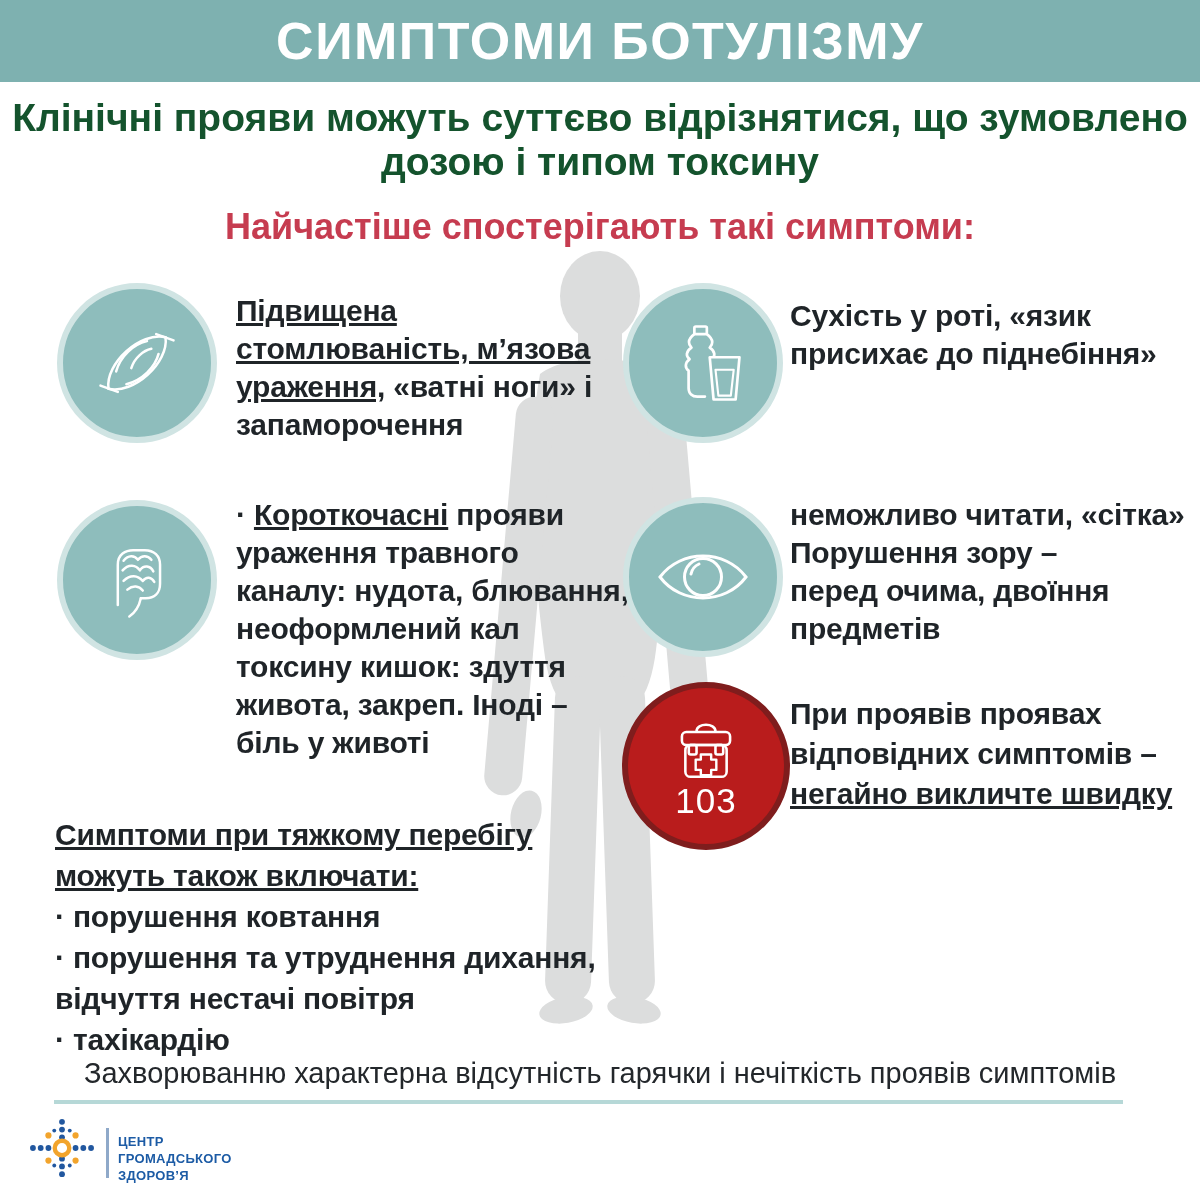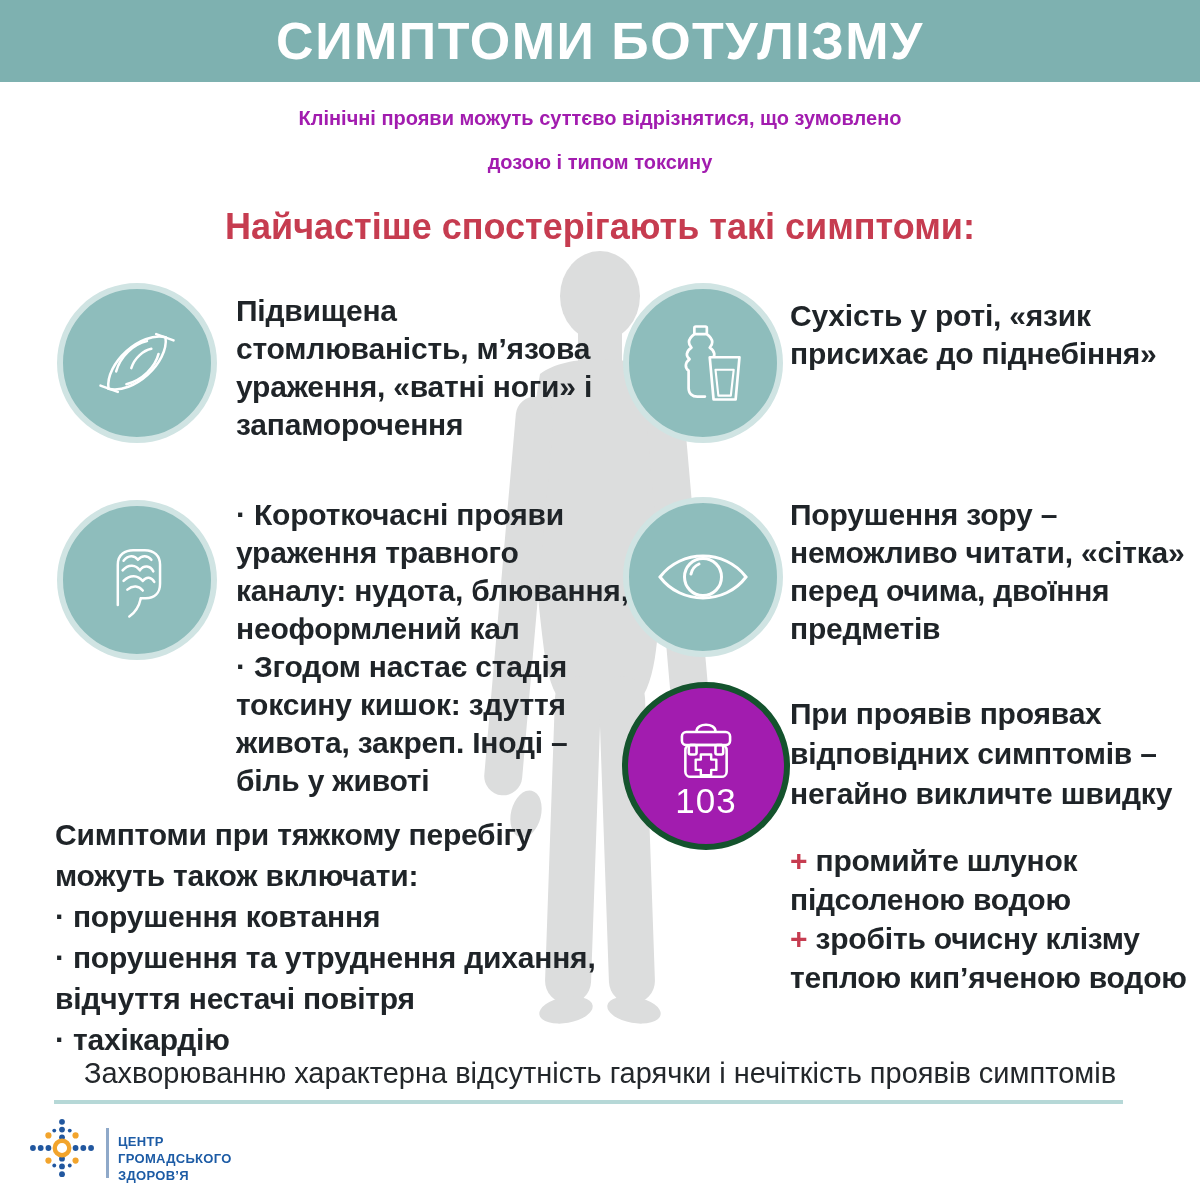--- a/index.html
+++ b/index.html
@@ -4,36 +4,36 @@
 <style>
   html,body{margin:0;padding:0;background:#fff;}
   .page{position:relative;width:1200px;height:1200px;background:#ffffff;overflow:hidden;
         font-family:"Liberation Sans","DejaVu Sans",sans-serif;color:#1f2428;}
   
   .band{position:absolute;left:0;top:0;width:1200px;height:82px;background:#7eb1b0;}
   .band h1{margin:0;width:100%;text-align:center;line-height:82px;font-size:52px;
            font-weight:700;color:#ffffff;letter-spacing:1.5px;}
   
   .subtitle{position:absolute;left:0;top:96px;width:1200px;text-align:center;
-            color:#a21caf;font-weight:700;font-size:20px;line-height:44px;}
+            color:#14532d;font-weight:700;font-size:39px;line-height:44px;}
   .red-heading{position:absolute;left:0;top:206px;width:1200px;text-align:center;
             color:#c63c50;font-weight:700;font-size:36px;}
   
   .silhouette{position:absolute;left:440px;top:248px;width:320px;height:800px;}
   
   .circ{position:absolute;border-radius:50%;box-sizing:border-box;
         display:flex;flex-direction:column;align-items:center;justify-content:center;}
   .circ.teal{width:160px;height:160px;background:#8ebdbc;border:6px solid #d0e4e3;}
-  .circ.red{width:168px;height:168px;background:#a21caf;border:6px solid #14532d;}
+  .circ.red{width:168px;height:168px;background:#b91c1c;border:6px solid #7f1d1d;}
   .circ svg{display:block;}
   .kit-number{color:#ffffff;font-size:35px;line-height:36px;margin-top:-6px;letter-spacing:1px;}
   
   .txt{position:absolute;font-size:30px;line-height:38px;white-space:nowrap;letter-spacing:-0.2px;}
   .txt .ln{display:block;}
-  .b{font-weight:700;}
+  .b{font-weight:700;text-decoration:underline;}
   .reg{font-weight:700;}
   .plus{color:#c63c50;font-weight:700;}
   .severe{line-height:41px;}
   .emer{line-height:40px;}
   .steps{line-height:39px;}
   
   .note{position:absolute;left:0;top:1057px;width:1200px;text-align:center;
         font-size:29px;color:#23272b;}
   .divider{position:absolute;left:54px;top:1100px;width:1069px;height:4px;background:#b6d8d7;}
   .logo{position:absolute;left:28px;top:1117px;width:260px;height:80px;}
@@ -101,21 +101,20 @@
       <path d="M36,51 C43,44 51,45 56,51 C60,46 65,47 68,52"></path>
       <path d="M40,60 C46,55 52,56 56,61"></path>
       <path d="M54,69 C52,78 48,84 42,88"></path>
     </svg>
   </div>
   <div class="txt" style="left:236px;top:496px;">
     <div class="ln"><span class="reg">· </span><span class="b">Короткочасні</span><span class="reg"> прояви</span></div>
     <div class="ln"><span class="reg">ураження травного</span></div>
     <div class="ln"><span class="reg">каналу: нудота, блювання,</span></div>
     <div class="ln"><span class="reg">неоформлений кал</span></div>
-    <div class="ln"><span class="reg">· </span><span class="b">Згодом</span><span class="reg"> настає стадія</span></div>
     <div class="ln"><span class="reg">токсину кишок: здуття</span></div>
     <div class="ln"><span class="reg">живота, закреп. Іноді –</span></div>
     <div class="ln"><span class="reg">біль у животі</span></div>
   </div>
 
   <div class="circ teal" style="left:623px;top:283px;">
     <svg width="96" height="96" viewBox="0 0 100 100" fill="none" stroke="#ffffff" stroke-width="2.8" stroke-linecap="round" stroke-linejoin="round">
       <rect x="41" y="12" width="13" height="8" rx="1.5"></rect>
       <path d="M41,20 C33,26 35,31 38,34 C32,38 32,43 36,46 C31,50 31,55 35,58 L35,76 C35,82 39,85 44,85 L52,85"></path>
       <path d="M54,20 C62,26 60,31 57,34 C63,38 63,43 59,46"></path>
@@ -129,47 +128,41 @@
   </div>
 
   <div class="circ teal" style="left:623px;top:497px;">
     <svg width="100" height="100" viewBox="0 0 100 100" fill="none" stroke="#ffffff" stroke-width="3" stroke-linecap="round">
       <path d="M7,50 C28,22 72,22 93,50 C72,78 28,78 7,50 Z"></path>
       <circle cx="50" cy="50" r="18.5"></circle>
       <path d="M38,47 A14,14 0 0 1 46,37"></path>
     </svg>
   </div>
   <div class="txt" style="left:790px;top:496px;">
+    <div class="ln"><span class="reg">неможливо читати, «сітка»</span></div>
     <div class="ln"><span class="reg">Порушення зору –</span></div>
-    <div class="ln"><span class="reg">неможливо читати, «сітка»</span></div>
     <div class="ln"><span class="reg">перед очима, двоїння</span></div>
     <div class="ln"><span class="reg">предметів</span></div>
   </div>
 
   <div class="circ red" style="left:622px;top:682px;">
     <svg width="86" height="76" viewBox="0 0 100 88" fill="none" stroke="#ffffff" stroke-width="3" stroke-linecap="round" stroke-linejoin="round">
       <path d="M39,21 C39,11 61,11 61,21"></path>
       <rect x="22" y="22" width="56" height="15" rx="5"></rect>
       <rect x="26" y="37" width="48" height="37" rx="6"></rect>
       <rect x="30" y="37" width="9" height="11" rx="2"></rect>
       <rect x="61" y="37" width="9" height="11" rx="2"></rect>
       <path d="M44,48 h12 v6 h6 v12 h-6 v6 h-12 v-6 h-6 v-12 h6 Z" stroke-width="2.8"></path>
     </svg>
     <div class="kit-number">103</div>
   </div>
   <div class="txt emer" style="left:790px;top:694px;">
     <div class="ln"><span class="reg">При проявів проявах</span><span class="b"></span></div>
     <div class="ln"><span class="reg">відповідних симптомів –</span><span class="b"></span></div>
     <div class="ln"><span class="reg"></span><span class="b">негайно викличте швидку</span></div>
-  </div>
-  <div class="txt steps" style="left:790px;top:841px;">
-    <div class="ln"><span class="plus">+</span><span class="reg"> промийте шлунок</span></div>
-    <div class="ln"><span class="plus"></span><span class="reg">підсоленою водою</span></div>
-    <div class="ln"><span class="plus">+</span><span class="reg"> зробіть очисну клізму</span></div>
-    <div class="ln"><span class="plus"></span><span class="reg">теплою кип’яченою водою</span></div>
   </div>
 
   <div class="txt severe" style="left:55px;top:814px;">
     <div class="ln"><span class="b">Симптоми при тяжкому перебігу</span></div>
     <div class="ln"><span class="b">можуть також включати:</span></div>
     <div class="ln"><span class="reg">· порушення ковтання</span></div>
     <div class="ln"><span class="reg">· порушення та утруднення дихання,</span></div>
     <div class="ln"><span class="reg">відчуття нестачі повітря</span></div>
     <div class="ln"><span class="reg">· тахікардію</span></div>
   </div>

